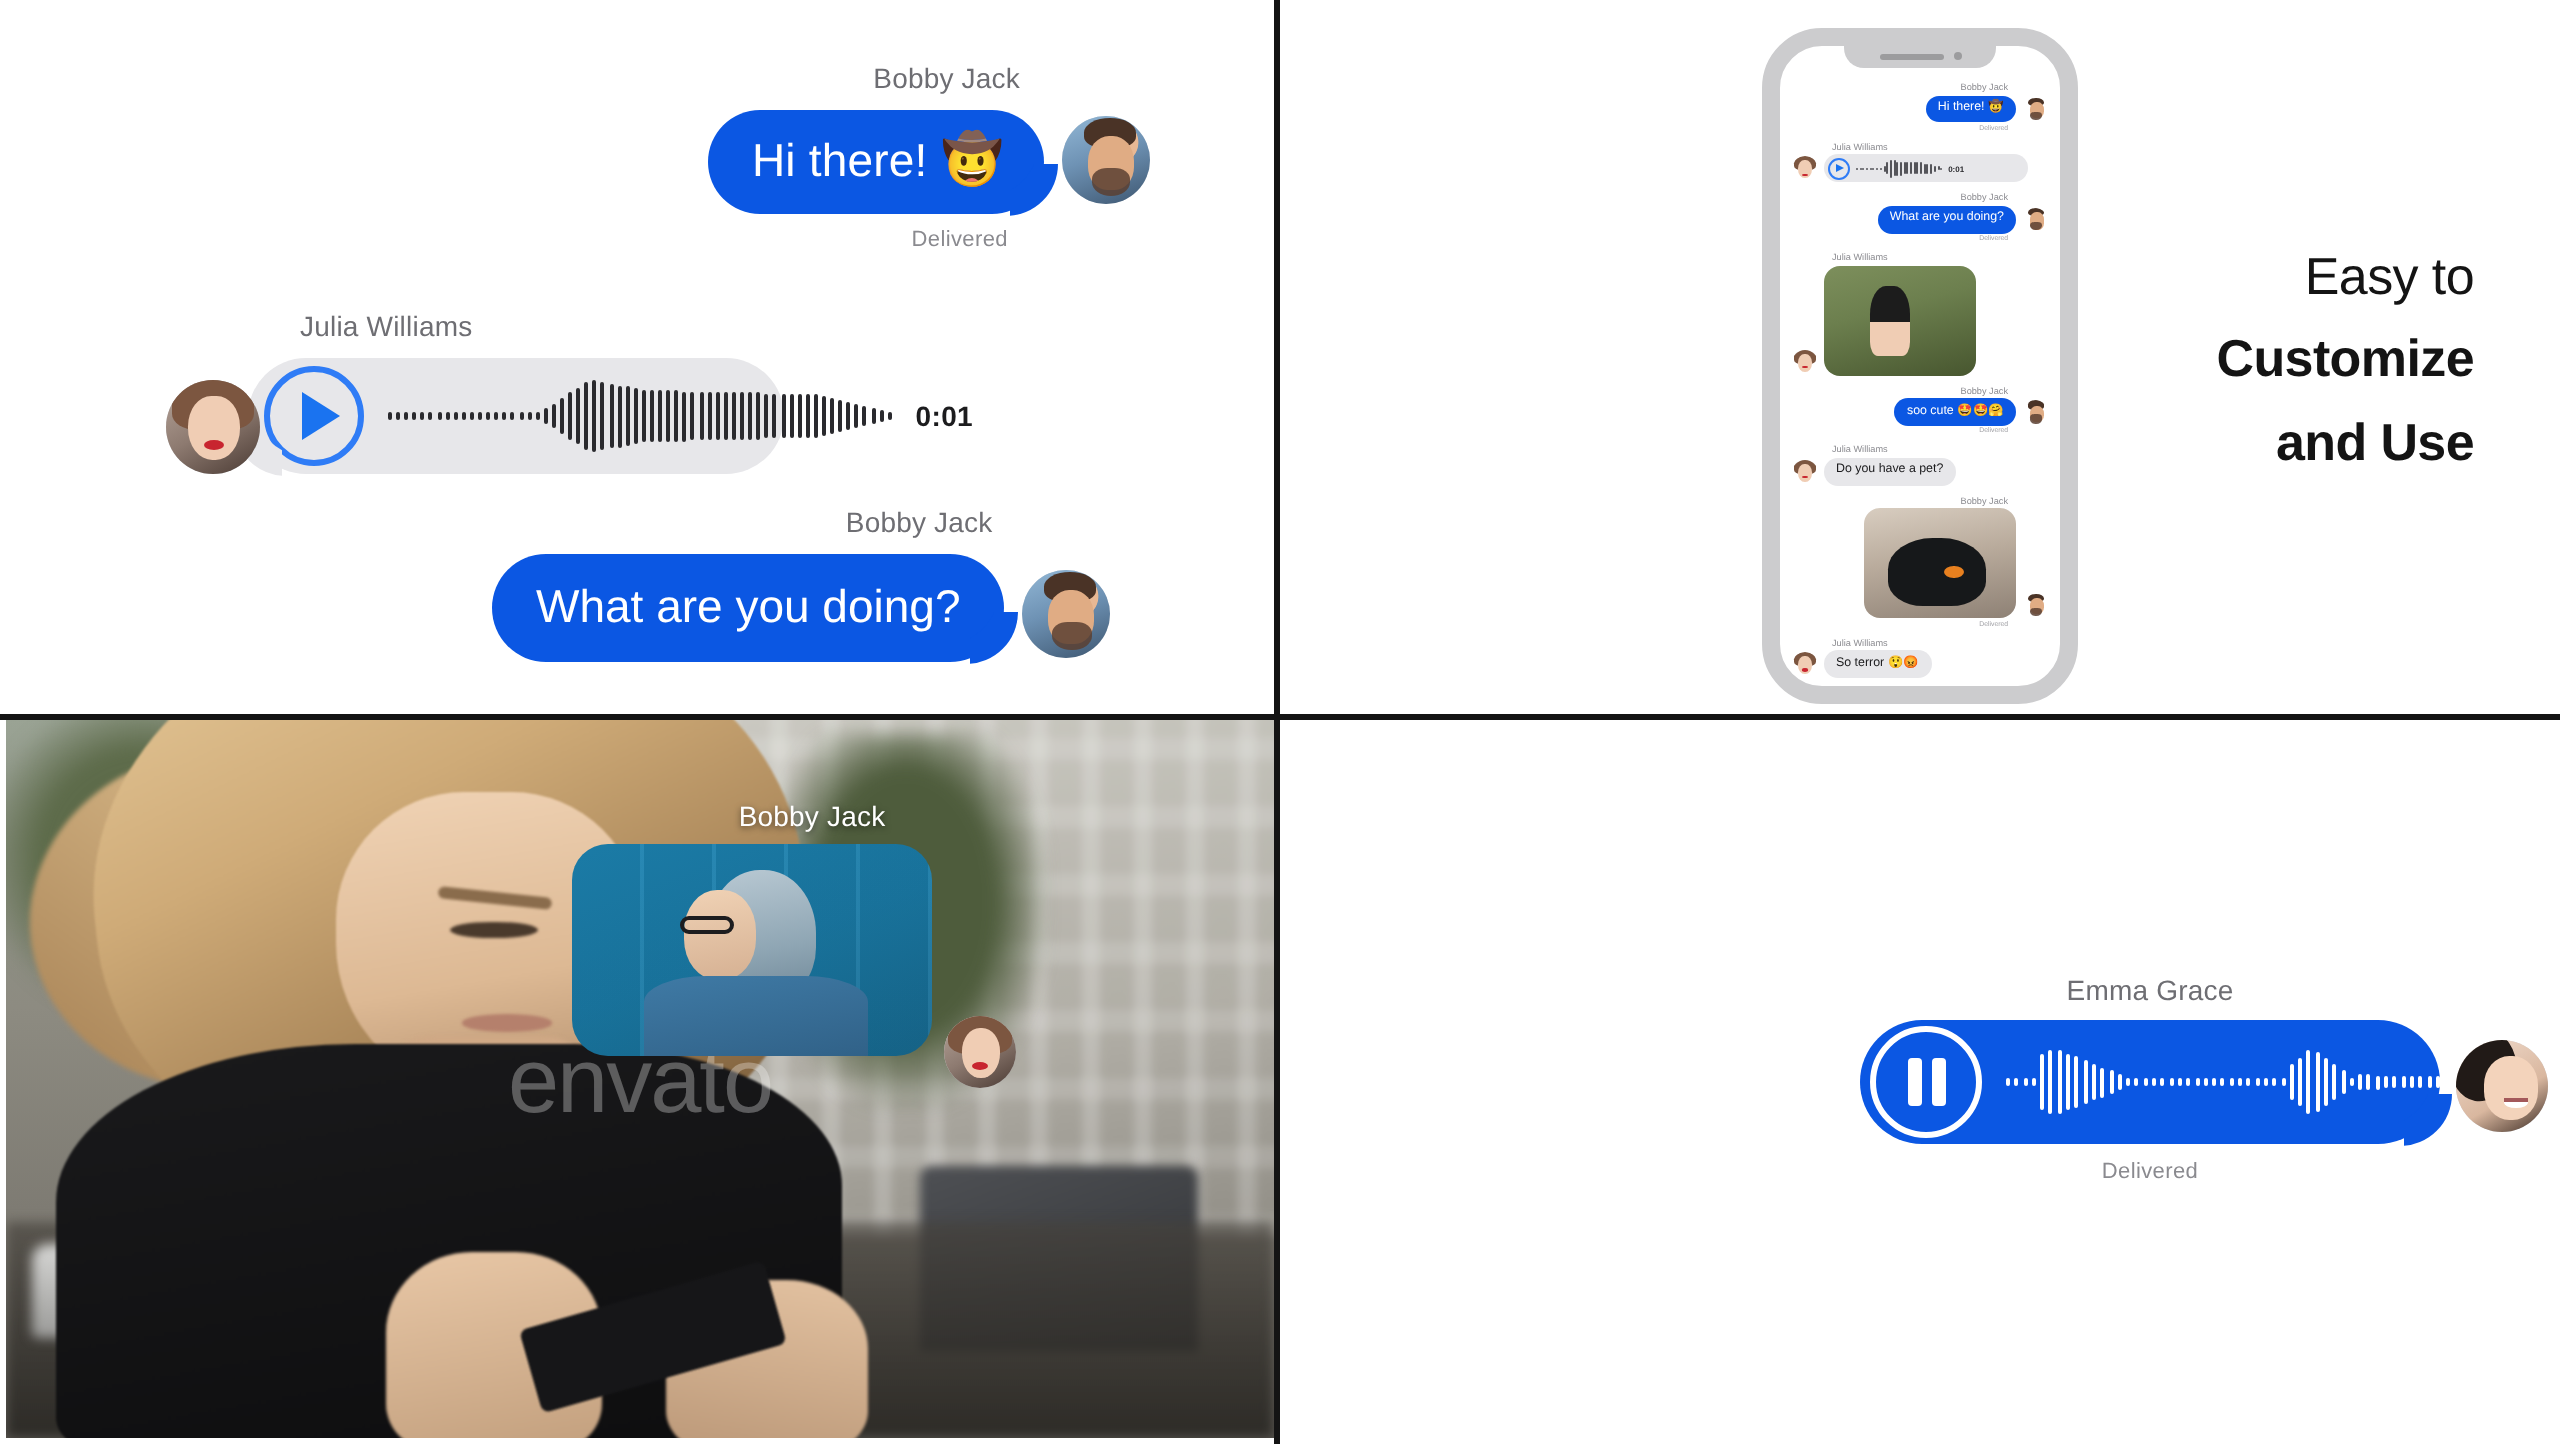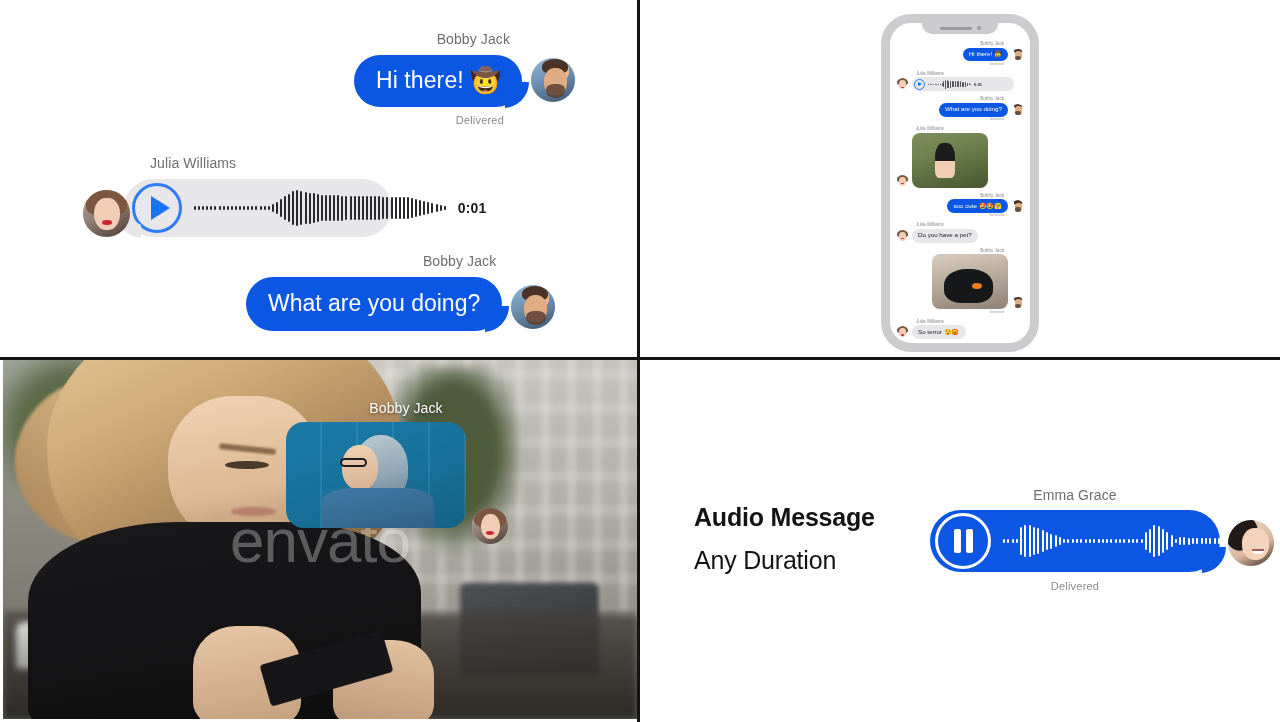--- a/index.html
+++ b/index.html
@@ -241,21 +241,21 @@
     position:absolute; left:4%; top:45%; width:62%; height:58%;
     background: linear-gradient(170deg,#1a1a1c 0%, #0d0d0e 100%);
     border-radius: 38% 34% 10% 10%; filter: blur(.6px);
   }
   .g-neck { position:absolute; left:31%; top:44%; width:14%; height:12%; background:#cfa885; border-radius:20%; filter: blur(1px); }
   .g-arm-l { position:absolute; left:30%; top:74%; width:17%; height:28%; background: linear-gradient(170deg,#e8c7a6 0%, #c29f7d 100%); border-radius: 40% 40% 24% 24%; filter: blur(.7px); }
   .g-arm-r { position:absolute; left:52%; top:78%; width:16%; height:24%; background: linear-gradient(190deg,#e3c2a1 0%, #bb9878 100%); border-radius: 40% 40% 24% 24%; filter: blur(.7px); }
   .g-phone { position:absolute; left:41%; top:80%; width:20%; height:12%; background:#161618; border-radius:4px; transform: rotate(-16deg); filter: blur(.6px); }
   .watermark {
     position:absolute; left:50%; top:50%; transform: translate(-50%,-50%);
-    font-size: 62px; font-weight: 400; color: rgba(255,255,255,.30);
+    font-size: 46px; font-weight: 400; color: rgba(255,255,255,.30);
     letter-spacing: -1px; white-space: nowrap; pointer-events:none;
     font-family: "Liberation Sans", sans-serif;
   }
 
   .v-name { font-size: 14px; color: #ffffff; letter-spacing: .1px; text-shadow: 0 1px 3px rgba(0,0,0,.55); white-space: nowrap; }
   .v-img-bubble {
     width: 180px; height: 106px; border-radius: 18px; overflow: hidden; position: relative;
     background: linear-gradient(160deg,#1d84b2 0%, #1a7aa6 50%, #17698f 100%);
   }
   .vib-wall { position:absolute; inset:0;
@@ -406,20 +406,25 @@
       </div>
 
     </div>
    </div>
   </div>
 
   <div class="cell q2">
    <div class="inner">
 
 
+    <div class="q2-right">
+      <div class="kicker">Easy to</div>
+      <div class="kicker bold">Customize</div>
+      <div class="kicker bold">and Use</div>
+    </div>
 
     <div class="phone">
       <div class="notch">
         <span class="spk"></span>
             <span class="cam"></span>
       </div>
       <div class="pscreen">
 
         <div class="pmsg out">
           <div class="pname">Bobby Jack</div>
@@ -579,24 +584,20 @@
             <span class="skin"></span>
             <span class="lips"></span>
       </div>
     </div>
 
    </div>
   </div>
 
   <div class="cell q4">
    <div class="inner">
-    <div class="q4-left">
-      <div class="q4-title">Audio Message</div>
-      <div class="q4-sub">Any Duration</div>
-    </div>
 
     <div class="q4-audio">
       <div style="display:flex;align-items:flex-end;">
         <div style="display:flex;flex-direction:column;align-items:center;">
           <div class="sender-name" style="margin-bottom:7px;">Emma Grace</div>
           <div class="aud-blue" style="width:290px;">
             <div class="pause-ring">
               <span class="pause-bar"></span>
                   <span class="pause-bar"></span>
             </div>

